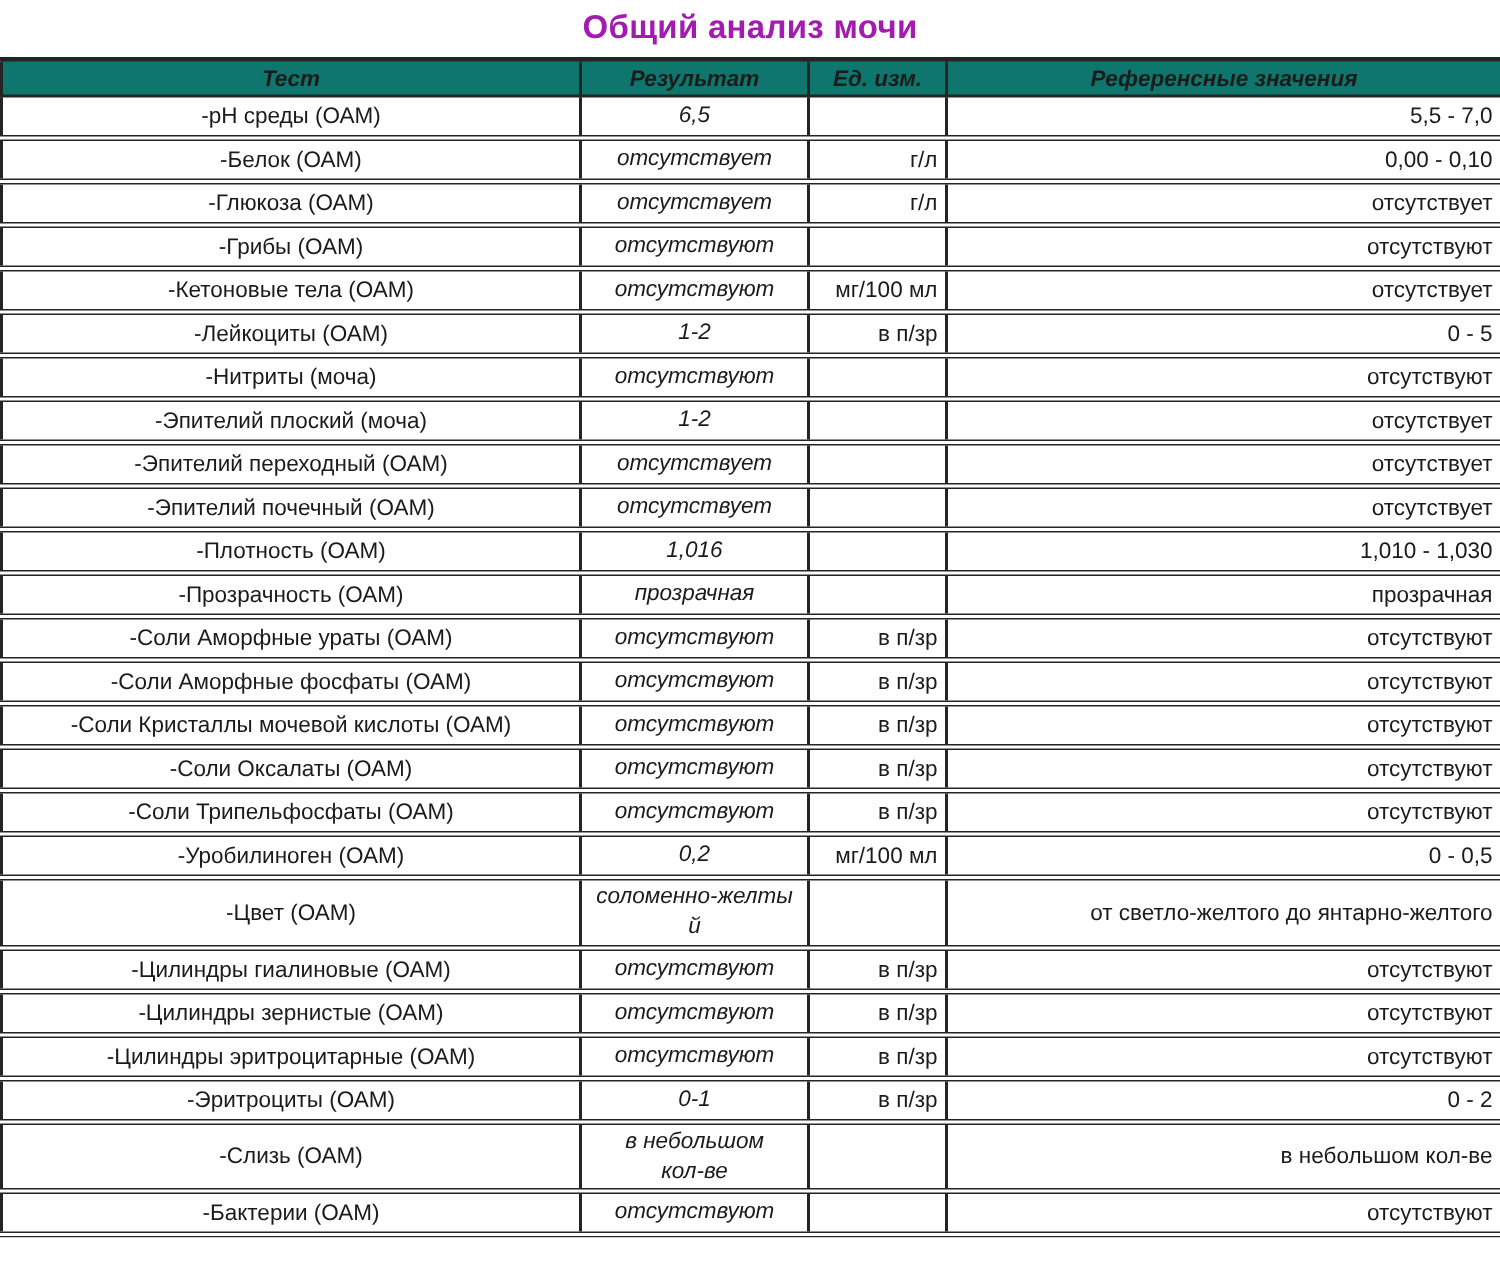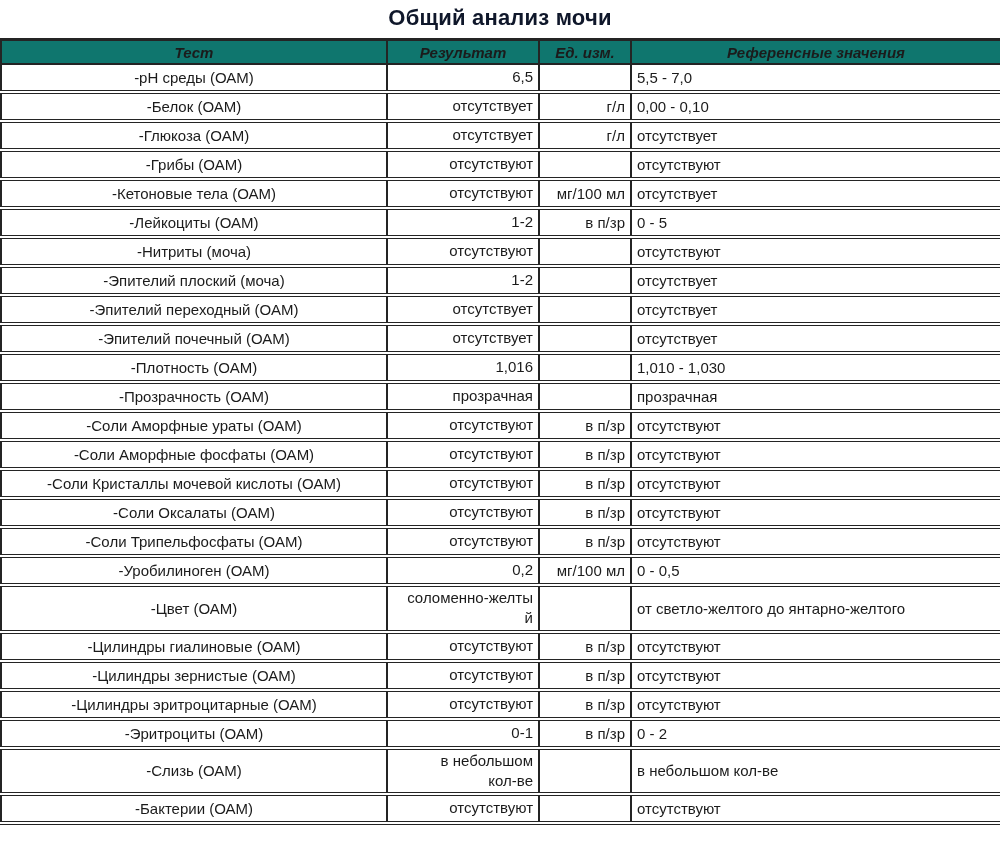--- a/index.html
+++ b/index.html
@@ -12,21 +12,21 @@
   }
   .page {
     width: 1000px;
     box-sizing: border-box;
   }
   .title {
     text-align: center;
     font-size: 22px;
     font-weight: 700;
     margin: 5px 0 7px 0;
-    color: #0f172a;
+    color: #a21caf;
     letter-spacing: 0.2px;
   }
   table.results {
     width: 1000px;
     border-collapse: collapse;
     table-layout: fixed;
   }
   col.c-test   { width: 386px; }
   col.c-result { width: 152px; }
   col.c-unit   { width: 92px;  }
@@ -51,29 +51,30 @@
     border-right: 2px solid #242424;
     border-bottom: 4px double #242424;
     vertical-align: middle;
     overflow: hidden;
   }
   td.col-test {
     text-align: center;
     padding-left: 4px;
   }
   td.col-result {
-    text-align: right;
+    text-align: center;
     white-space: pre-line;
     line-height: 1.35;
+    font-style: italic;
   }
   td.col-unit {
     text-align: right;
   }
   td.col-ref {
-    text-align: left;
+    text-align: right;
   }
 </style>
 </head>
 <body>
 
 <div class="page">
   <h1 class="title">Общий анализ мочи</h1>
 
   <table class="results">
     <colgroup>

